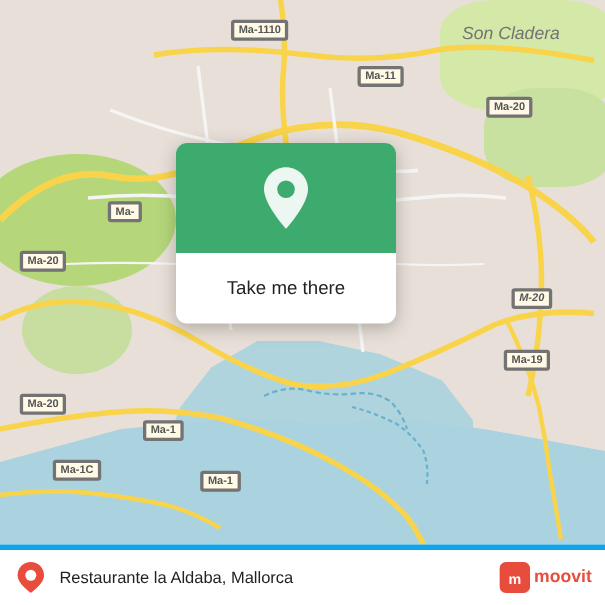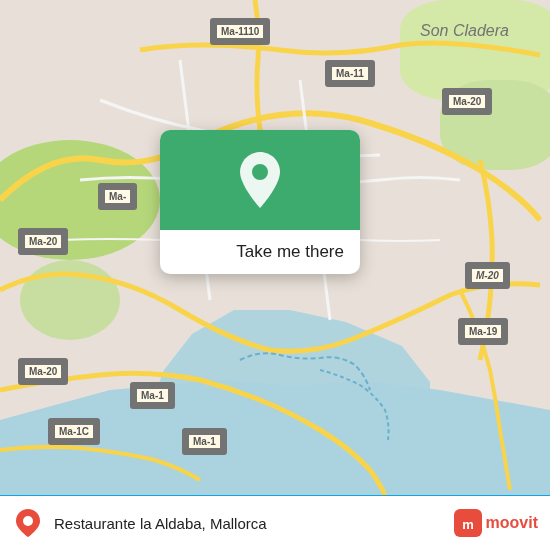--- a/index.html
+++ b/index.html
@@ -91,21 +91,21 @@
       background: #c8e0a0;
     }
 
     
     .road-label {
       position: absolute;
       font-size: 10px;
       font-weight: bold;
       color: #555;
       background: #fff9e6;
-      border: 7px solid #737373;
+      border: 3px solid #737373;
       border-radius: 3px;
       padding: 1px 4px;
       white-space: nowrap;
     }
 
     
     .city-label {
       position: absolute;
       font-size: 18px;
       font-weight: bold;
@@ -129,21 +129,21 @@
     .bottom-bar {
       position: absolute;
       bottom: 0;
       left: 0;
       width: 100%;
       height: 55px;
       background: #fff;
       display: flex;
       align-items: center;
       padding: 0 12px;
-      border-top: 1px solid #0ea5e9;
+      border-top: 5px solid #0ea5e9;
       z-index: 20;
     }
 
     .bottom-bar-icon {
       width: 32px;
       height: 32px;
       margin-right: 10px;
       flex-shrink: 0;
     }
 
@@ -186,22 +186,22 @@
 
     .action-card-top {
       background: #3daa6e;
       height: 100px;
       display: flex;
       align-items: center;
       justify-content: center;
     }
 
     .action-card-bottom {
-      padding: 12px 16px;
-      text-align: right;
+      padding: 22px 16px;
+      text-align: center;
     }
 
     .take-me-there-btn {
       font-size: 17px;
       font-weight: 500;
       color: #222;
       cursor: pointer;
     }
 
     svg.roads-svg {

